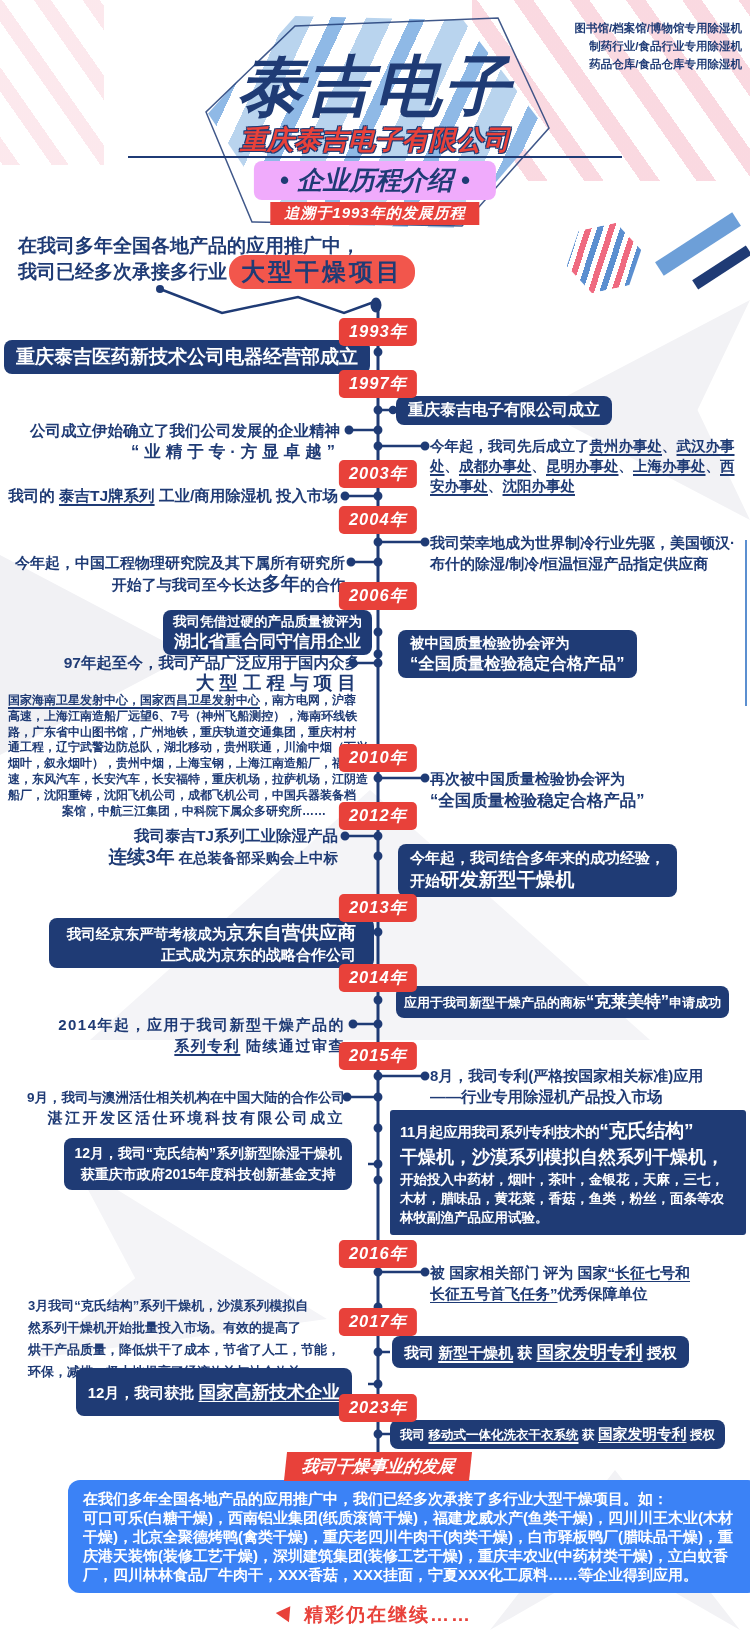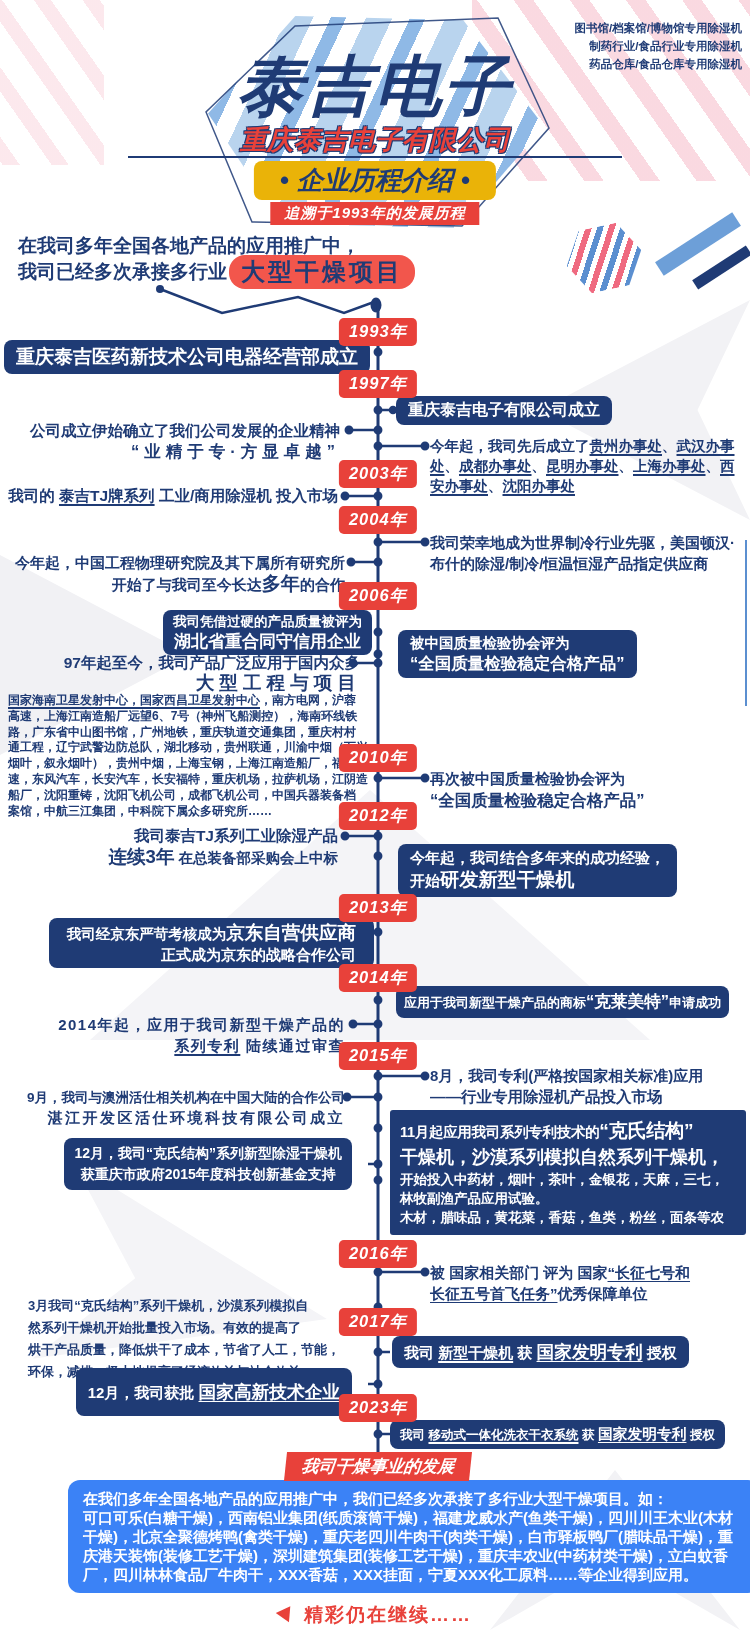--- a/index.html
+++ b/index.html
@@ -27,21 +27,21 @@
       clip-path:polygon(0 0,100% 50%,0 100%,30% 50%);}
   .w5{left:490px;top:1470px;width:250px;height:160px;background:#f2f2f5;clip-path:polygon(0 100%,50% 0,100% 100%,50% 55%);}
   
   .p-corner{top:20px;right:8px;text-align:right;font-size:11.5px;font-weight:bold;line-height:1.55;z-index:2;}
   .p-logo{top:42px;left:0;right:0;text-align:center;font-size:66px;font-weight:900;font-style:italic;
           letter-spacing:3px;z-index:2;}
   .p-company{top:122px;left:0;right:0;text-align:center;font-size:27px;font-weight:900;font-style:italic;
     color:#e8413a;z-index:2;
     text-shadow:1px 1px 0 #1f3b75,-1px -1px 0 #1f3b75,1px -1px 0 #1f3b75,-1px 1px 0 #1f3b75;}
   .p-hr{top:156px;left:128px;width:494px;height:2px;background:#1f3b75;z-index:1;}
-  .p-banner{top:161px;left:375px;transform:translateX(-50%);background:#eab308;color:#1f3b75;font-size:26px;
+  .p-banner{top:161px;left:375px;transform:translateX(-50%);background:#f0abfc;color:#1f3b75;font-size:26px;
     font-weight:900;font-style:italic;padding:2px 18px;border-radius:8px;z-index:2;white-space:nowrap;}
   .p-banner::before,.p-banner::after{content:"•";margin:0 8px;font-style:normal;}
   .p-subbanner{top:202px;left:375px;transform:translateX(-50%);background:#e8413a;color:#fff;font-size:15px;
     font-weight:bold;font-style:italic;padding:2px 14px;letter-spacing:1px;z-index:3;white-space:nowrap;}
   .p-introl1{top:233px;left:18px;font-size:19px;font-weight:900;z-index:2;}
   .p-introl2{top:255px;left:18px;z-index:2;display:flex;align-items:center;}
   .intro-prefix{font-size:19px;font-weight:900;}
   .intro-hl{font-size:24px;font-weight:900;letter-spacing:3px;background:#f2564c;border-radius:16px;
     padding:1px 12px;margin-left:2px;}
   
@@ -69,21 +69,21 @@
   .p-hubeibox{top:610px;right:378px;text-align:center;padding:3px 10px;}
   .p-hubeibox .hl1{font-size:13.5px;line-height:18px;}
   .p-hubeibox .hl2{font-size:17px;font-weight:900;line-height:21px;}
   .p-qualitybox{top:630px;left:398px;padding:4px 12px;}
   .p-qualitybox .ql1{font-size:14.5px;line-height:19px;}
   .p-qualitybox .ql2{font-size:16.5px;font-weight:900;line-height:21px;}
   .p-projects{top:654px;left:8px;width:372px;z-index:2;color:#1f3b75;}
   .pj-intro{text-align:right;padding-right:20px;font-size:15.5px;font-weight:900;line-height:18px;}
   .pj-title{text-align:right;padding-right:24px;font-size:18.5px;font-weight:900;line-height:21px;}
   .pj-body div{font-size:12px;font-weight:bold;line-height:15.8px;white-space:nowrap;}
-  .pj-c{text-align:left;}
+  .pj-c{text-align:center;}
   .p-quality2{top:768px;left:430px;}
   .p-quality2 .ql1{font-size:15px;line-height:21px;}
   .p-quality2 .ql2{font-size:16.5px;font-weight:900;line-height:22px;}
   .p-bid{top:826px;right:412px;}
   .p-bid .bl1{font-size:15.5px;line-height:20px;}
   .p-bid .bl2{font-size:14.5px;line-height:22px;}
   .p-rdbox{top:844px;left:398px;padding:4px 12px;}
   .p-rdbox .rl1{font-size:15px;line-height:20px;}
   .p-rdbox .rl2{font-size:15px;line-height:24px;}
   .p-jdbox{top:918px;right:376px;text-align:right;padding:4px 18px;}
@@ -310,22 +310,22 @@
     <div class="sl2">湛江开发区活仕环境科技有限公司成立</div>
   </div>
   <div class="nbox p-decbox">
     <div>12月，我司“克氏结构”系列新型除湿干燥机</div>
     <div>获重庆市政府2015年度科技创新基金支持</div>
   </div>
   <div class="nbox p-novbox">
     <div class="nl1"><span>11月起应用我司系列专利技术的</span><span class="xl">“克氏结构”</span></div>
     <div class="nl2">干燥机，沙漠系列模拟自然系列干燥机，</div>
     <div class="nl3">开始投入中药材，烟叶，茶叶，金银花，天麻，三七，</div>
+    <div class="nl3">木材，腊味品，黄花菜，香菇，鱼类，粉丝，面条等农</div>
     <div class="nl3">林牧副渔产品应用试验。</div>
-    <div class="nl3">木材，腊味品，黄花菜，香菇，鱼类，粉丝，面条等农</div>
   </div>
 
   <div class="txt p-changzheng">
     <div><span>被 国家相关部门 评为 国家</span><span class="bu">“长征七号和</span></div>
     <div><span class="bu">长征五号首飞任务”</span><span>优秀保障单位</span></div>
   </div>
   <div class="abs p-march">
     <div>3月我司“克氏结构”系列干燥机，沙漠系列模拟自</div>
     <div>然系列干燥机开始批量投入市场。有效的提高了</div>
     <div>烘干产品质量，降低烘干了成本，节省了人工，节能，</div>

